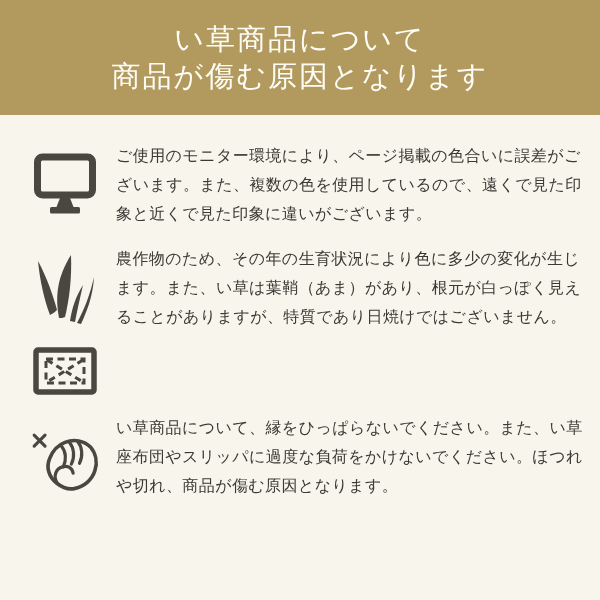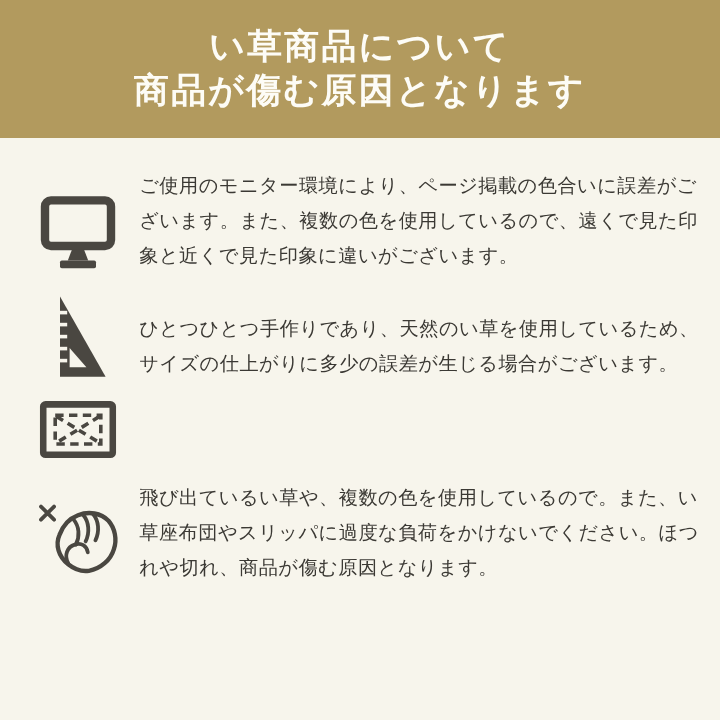--- a/index.html
+++ b/index.html
@@ -24,29 +24,29 @@
     background:var(--header-bg);
     color:var(--header-text);
     height:115px;flex:0 0 115px;
     display:flex;flex-direction:column;
     align-items:center;justify-content:center;
     text-align:center;
   }
   .page-header .line{
     font-size:29px;
     line-height:37px;
-    font-weight:700;
+    font-weight:400;
     letter-spacing:2px;
   }
   .notes{
     padding:26px 16px 10px 26px;
   }
   .note-item{
     display:flex;
-    align-items:flex-end;
+    align-items:center;
     margin-bottom:16px;
   }
   .icon-cell{
     flex:0 0 78px;width:78px;
     display:flex;align-items:center;justify-content:center;
     color:var(--icon);
   }
   .note-text{
     flex:1;
     margin-left:12px;
@@ -74,35 +74,32 @@
       <div class="icon-cell">
         <svg width="64" height="66" viewBox="0 0 64 66">
           <rect x="4.5" y="5" width="55" height="38" rx="5" fill="none" stroke="currentColor" stroke-width="7"></rect>
           <path d="M27 46 L37 46 L40.5 55 L23.5 55 Z" fill="currentColor"></path>
           <rect x="17" y="55" width="30" height="6.5" rx="1.5" fill="currentColor"></rect>
         </svg>
       </div>
       <div class="note-text">ご使用のモニター環境により、ページ掲載の色合いに誤差がございます。また、複数の色を使用しているので、遠くで見た印象と近くで見た印象に違いがございます。</div>
     </div>
 
-
     <div class="note-item">
       <div class="icon-cell">
-        <svg width="52" height="74" viewBox="0 0 52 74">
-          <path d="M11 3 L11 70 L49 70 Z" fill="currentColor"></path>
-          <path d="M19 46 L19 62 L33 62 Z" fill="#f7f5ec"></path>
-          <rect x="11" y="15" width="6" height="3" fill="#f7f5ec"></rect>
-          <rect x="11" y="25" width="6" height="3" fill="#f7f5ec"></rect>
-          <rect x="11" y="35" width="6" height="3" fill="#f7f5ec"></rect>
-          <rect x="11" y="45" width="6" height="3" fill="#f7f5ec"></rect>
-          <rect x="11" y="55" width="6" height="3" fill="#f7f5ec"></rect>
+        <svg width="58" height="74" viewBox="0 0 58 74">
+          <path d="M14 64 C8 48 4 30 2 10 C11 27 17 44 21 59 C19 61 16 63 14 64 Z" fill="currentColor"></path>
+          <path d="M23 67 C19 46 21 26 35 4 C36 27 33 50 29 66 C27 67 25 67 23 67 Z" fill="currentColor"></path>
+          <path d="M34 70 C36 57 40 45 47 34 C44 47 41 60 39 71 Z" fill="currentColor"></path>
+          <path d="M41 72 C48 59 54 44 58 26 C57 46 50 62 45 73 Z" fill="currentColor"></path>
         </svg>
       </div>
-      <div class="note-text">ひとつひとつ手作りであり、天然のい草を使用しているため、サイズの仕上がりに多少の誤差が生じる場合がございます。</div>
+      <div class="note-text">農作物のため、その年の生育状況により色に多少の変化が生じます。また、い草は葉鞘（あま）があり、根元が白っぽく見えることがありますが、特質であり日焼けではございません。</div>
     </div>
+
 
     <div class="note-item">
       <div class="icon-cell">
         <svg width="64" height="48" viewBox="0 0 64 48">
           <rect x="3" y="3" width="58" height="42" rx="2" fill="none" stroke="currentColor" stroke-width="5.5"></rect>
           <rect x="13" y="12" width="38" height="24" fill="none" stroke="currentColor" stroke-width="3" stroke-dasharray="7 4.5"></rect>
           <line x1="14" y1="13" x2="50" y2="35" stroke="currentColor" stroke-width="3" stroke-dasharray="6.5 4.5"></line>
           <line x1="50" y1="13" x2="14" y2="35" stroke="currentColor" stroke-width="3" stroke-dasharray="6.5 4.5"></line>
         </svg>
       </div>
@@ -112,17 +109,17 @@
       <div class="icon-cell">
         <svg width="86" height="90" viewBox="0 0 86 90" fill="none" stroke="currentColor" stroke-linecap="round" stroke-linejoin="round">
           <path d="M9 22 L21 34 M21 22 L9 34" stroke-width="3.5"></path>
           <path d="M34 75 C25 68 22 57 26 48 C29 40 35 33 43 30 C53 26 64 28 71 35 C77 42 79 52 76 61 C73 71 64 79 53 81 C46 82 39 79 34 75 Z" stroke-width="4"></path>
           <path d="M39 34 C44 40 45 49 41 57" stroke-width="3.5"></path>
           <path d="M48 30 C53 36 54 46 50 54" stroke-width="3.5"></path>
           <path d="M57 29 C62 35 63 45 59 53" stroke-width="3.5"></path>
           <path d="M34 74 C30 67 33 59 40 57 C46 55 51 58 52 64" stroke-width="3.5"></path>
         </svg>
       </div>
-      <div class="note-text">飛び出ているい草や、複数の色を使用しているので。また、い草座布団やスリッパに過度な負荷をかけないでください。ほつれや切れ、商品が傷む原因となります。</div>
+      <div class="note-text">い草商品について、縁をひっぱらないでください。また、い草座布団やスリッパに過度な負荷をかけないでください。ほつれや切れ、商品が傷む原因となります。</div>
     </div>
 
   </div>
 </div>
 
 </body></html>

